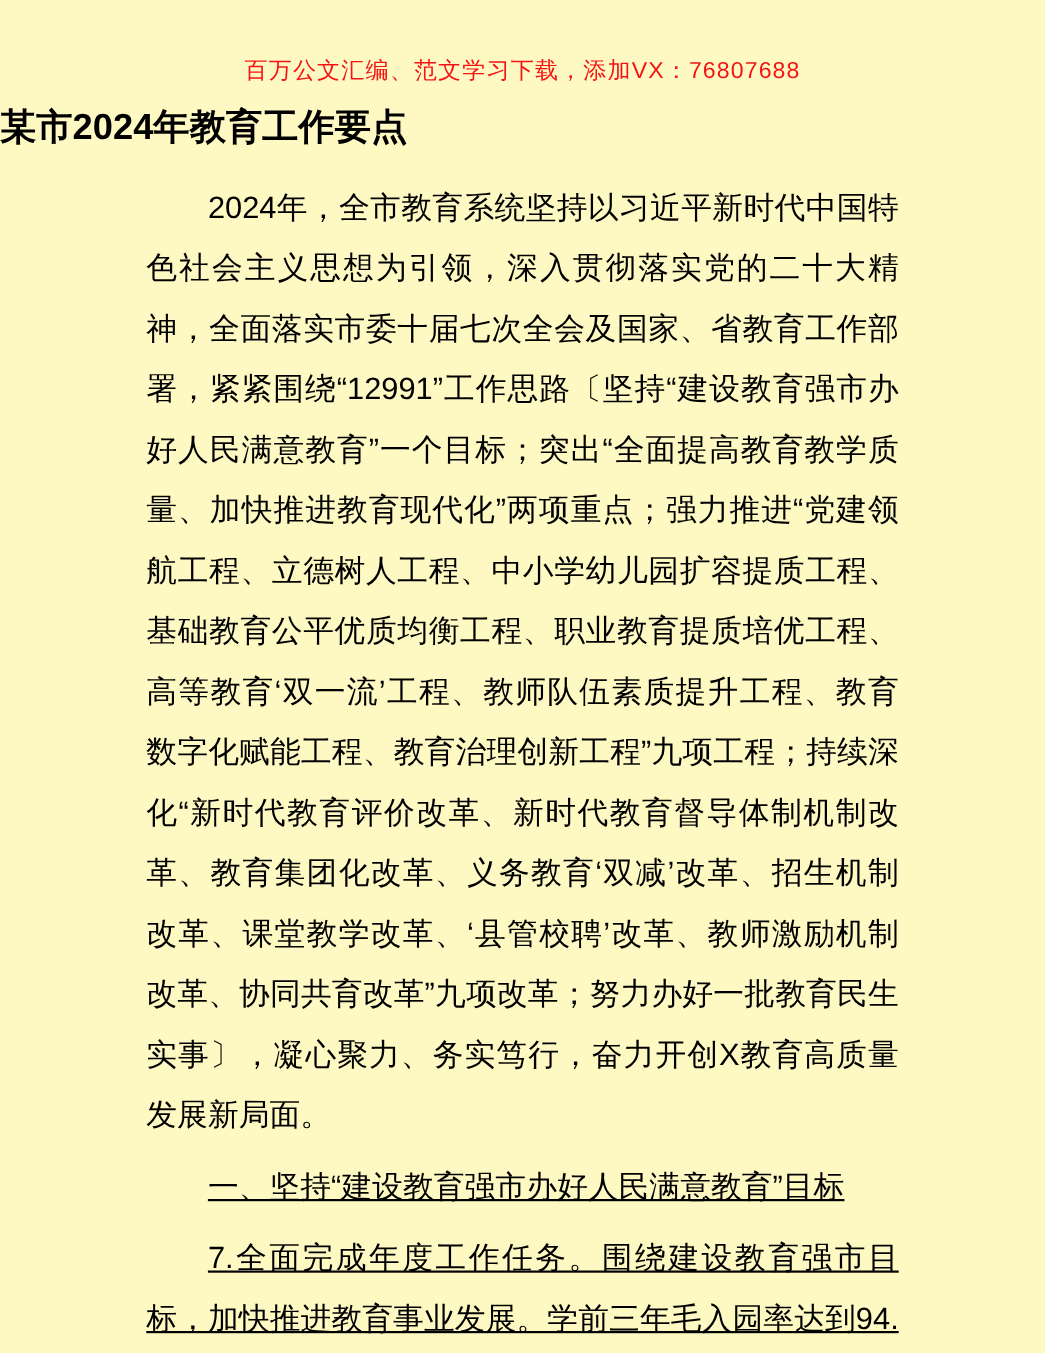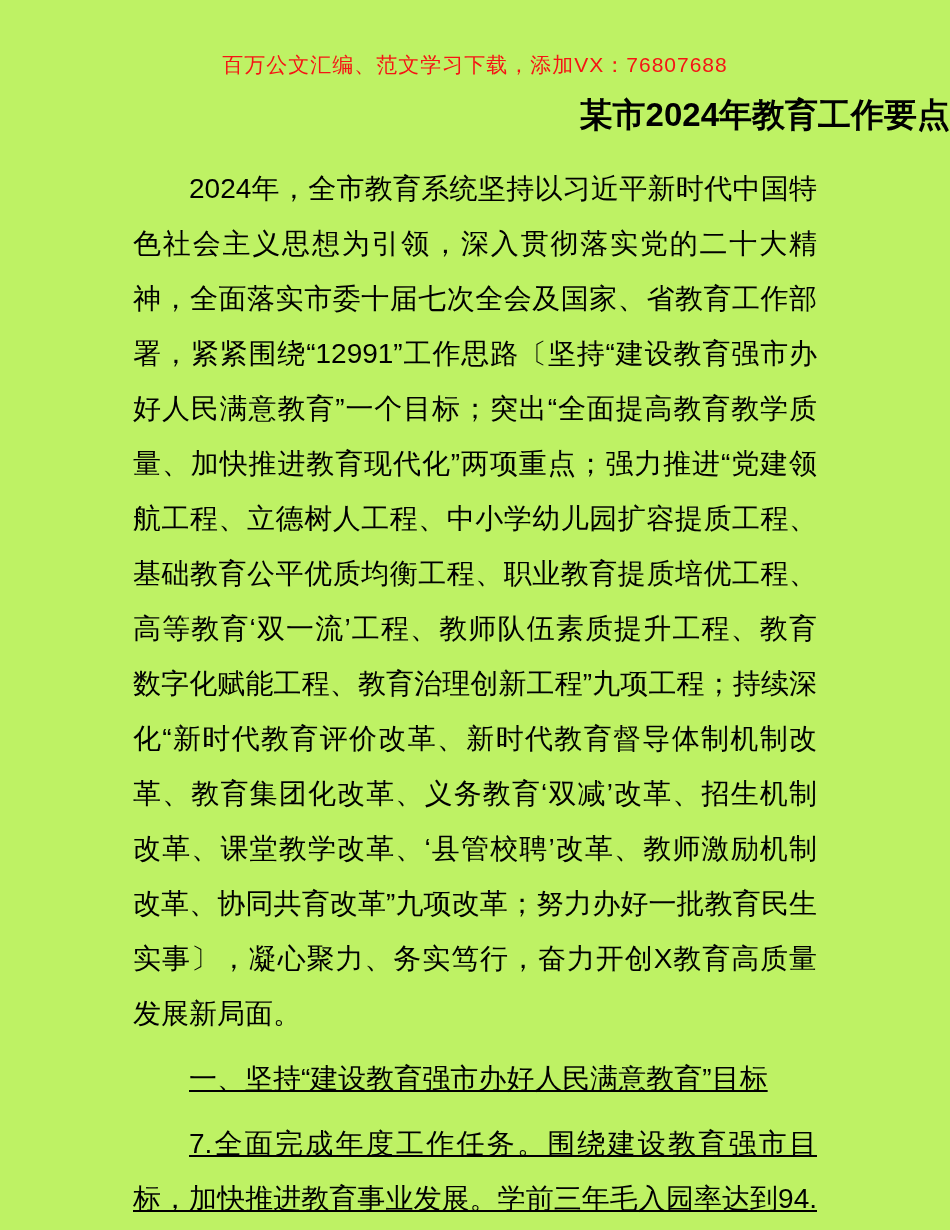--- a/index.html
+++ b/index.html
@@ -5,36 +5,36 @@
   html, body {
     margin: 0;
     padding: 0;
     background: #ffffff;
   }
   .page {
     position: relative;
     width: 950px;
     height: 1230px;
     margin: 0 auto;
-    background: #bef264;
+    background: #fef9c3;
     color: #000000;
     font-family: "Liberation Sans", sans-serif;
     overflow: hidden;
   }
   .notice {
     padding-top: 52px;
     text-align: center;
     font-size: 21px;
     line-height: 26px;
     color: #f51414;
     letter-spacing: 1px;
   }
   .doc-title {
     margin: 17px 0 0 0;
-    text-align: right;
+    text-align: left;
     font-size: 33px;
     line-height: 40px;
     font-weight: bold;
   }
   .doc-body {
     width: 684px;
     margin: 0 auto;
     padding-top: 26px;
     font-size: 28px;
     line-height: 55px;

